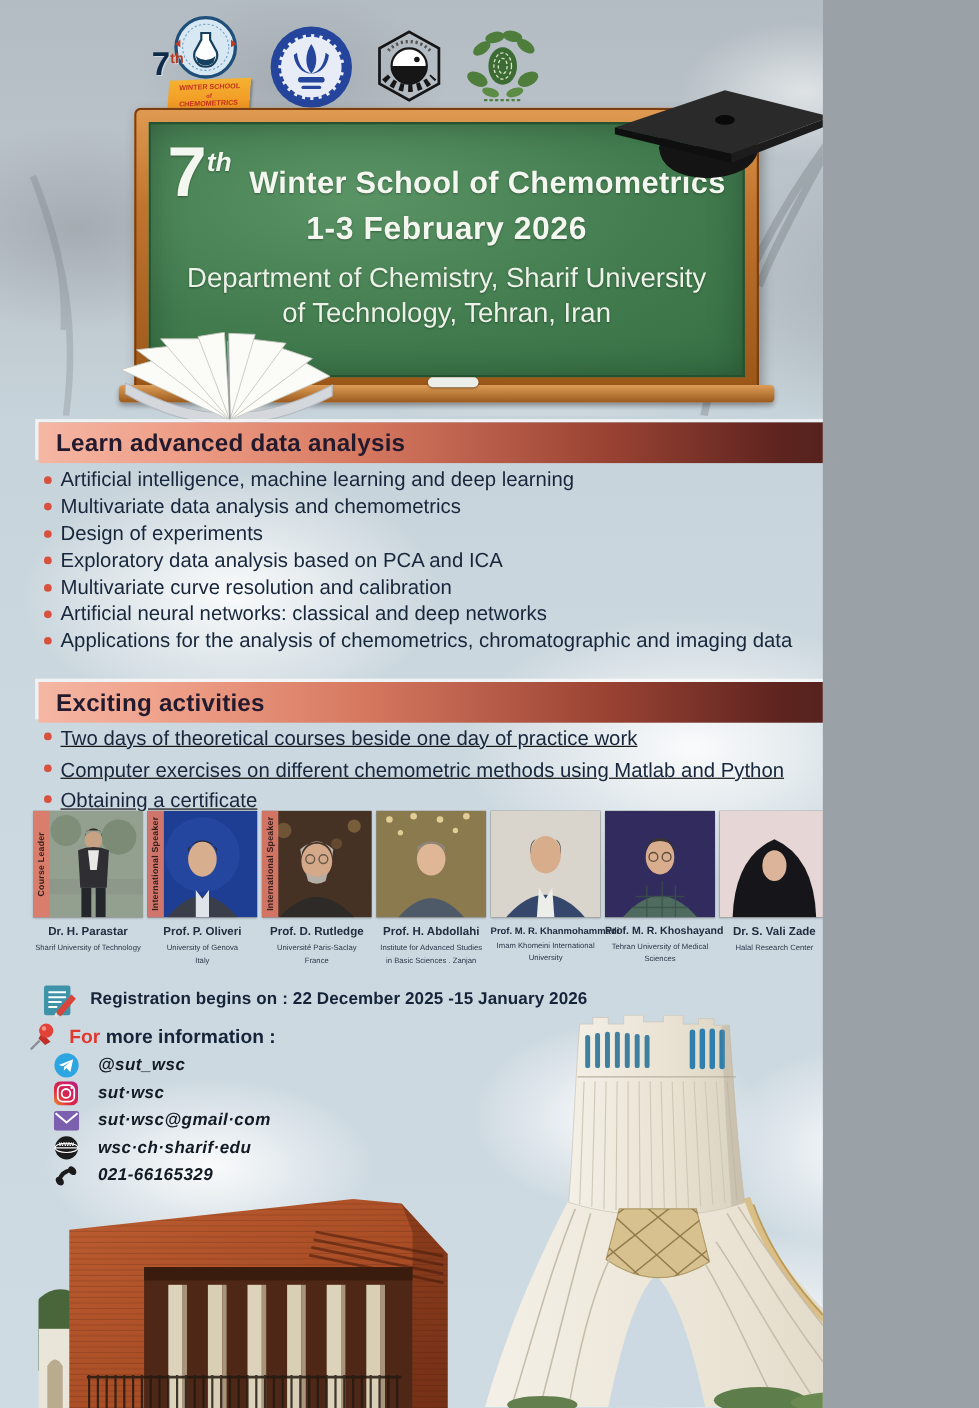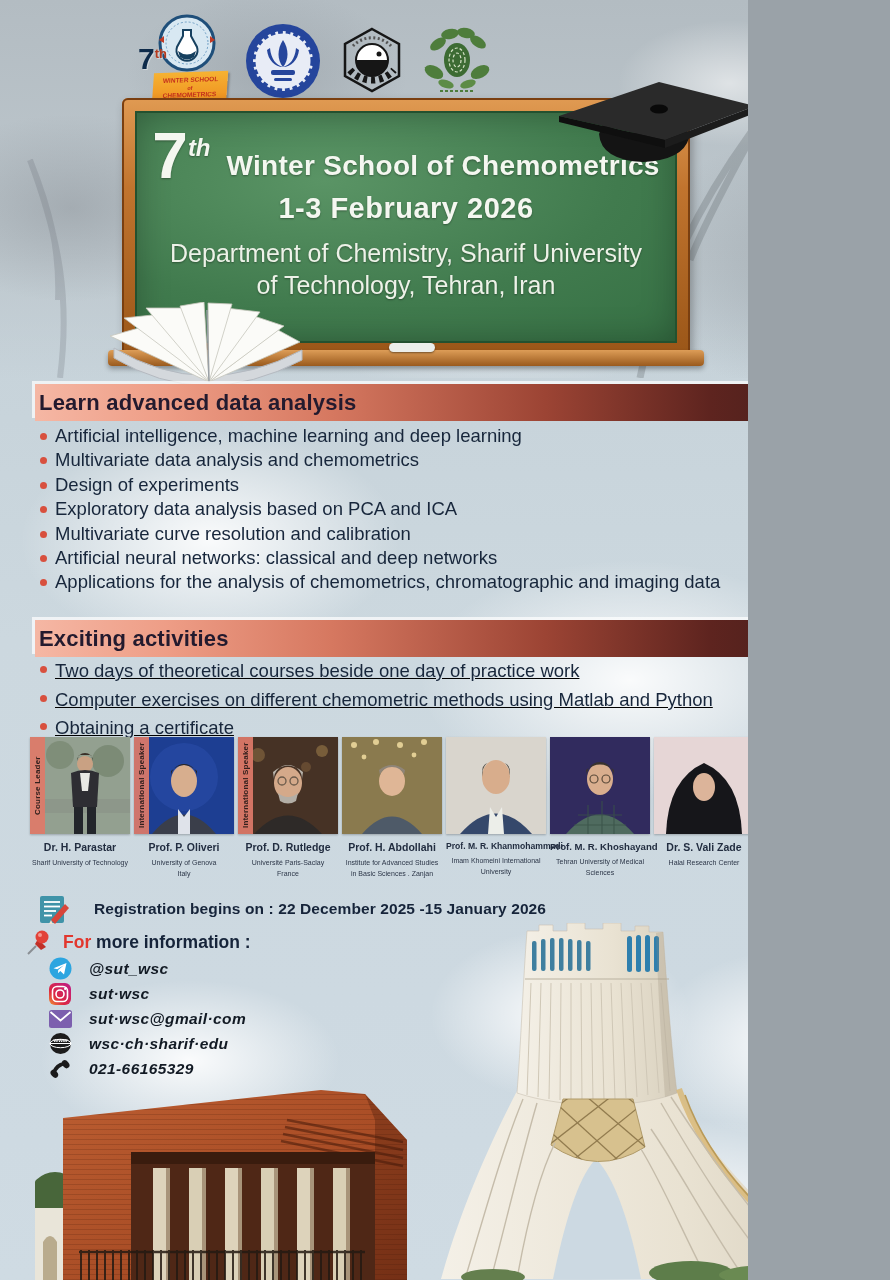--- a/index.html
+++ b/index.html
@@ -55,21 +55,21 @@
   .bt-title{font-size:28px;font-weight:bold;margin-top:22px;letter-spacing:.3px;}
   .bt-date{font-size:29px;font-weight:bold;margin-top:6px;letter-spacing:.5px;}
   .bt-venue{font-size:25px;margin-top:12px;line-height:1.3;color:#edf2e8;}
   .grad-cap{position:absolute;right:-72px;top:-22px;}
   .open-book{position:absolute;left:-18px;bottom:-36px;}
 
   
   .sec{position:absolute;left:35px;width:823px;height:37px;display:flex;align-items:center;
     background:linear-gradient(90deg,#f5b7a4 0%,#ee9d86 16%,#d67860 36%,#9c4434 62%,#5e241f 82%,#3f1d1a 100%);
     box-shadow:-3px -3px 0 rgba(255,255,255,.7);}
-  .sec h2{margin:0;padding-left:4px;font-size:22px;font-weight:bold;color:#231a2e;letter-spacing:.2px;}
+  .sec h2{margin:0;padding-left:16px;font-size:22px;font-weight:bold;color:#231a2e;letter-spacing:.2px;}
   .sec1{top:384px;} .sec2{top:620px;}
   .blist{position:absolute;left:38px;margin:0;padding:0;list-style:none;width:815px;}
   .blist li{position:relative;padding-left:17px;font-size:18.5px;color:#17263b;}
   .blist li::before{content:"";position:absolute;left:2px;top:9px;width:7px;height:7px;border-radius:50%;background:#d8503e;}
   .blist1{top:424px;} .blist1 li{line-height:24.4px;}
   .blist2{top:657px;text-decoration:underline;} .blist2 li{line-height:28.6px;}
 
   
   .speakers{position:absolute;left:30px;top:737px;display:flex;gap:4px;}
   .spk{position:relative;width:100px;height:97px;overflow:hidden;background:#888;
@@ -81,21 +81,21 @@
     writing-mode:vertical-rl;transform:rotate(180deg);}
   .names{position:absolute;left:30px;top:841px;display:flex;gap:4px;text-align:center;}
   .nm{width:100px;}
   .nm .n{font-size:10.5px;font-weight:bold;color:#222d40;white-space:nowrap;}
   .nm .a{font-size:7px;color:#2c3648;margin-top:4px;line-height:1.6;}
   .nm:nth-child(5) .n{font-size:8.6px;}
   .nm:nth-child(6) .n{font-size:9.6px;}
   .nm:nth-child(8) .n{font-size:9.2px;}
 
   
-  .reg{position:absolute;left:38px;top:893px;display:flex;align-items:center;gap:24px;}
+  .reg{position:absolute;left:38px;top:893px;display:flex;align-items:center;gap:12px;}
   .reg-text{font-size:15.5px;color:#16243a;font-weight:bold;letter-spacing:.1px;}
   .info-h{position:absolute;left:26px;top:929px;display:flex;align-items:center;gap:10px;}
   .info-h .t{font-size:17.5px;font-weight:bold;color:#16243a;}
   .info-h .t .accent{color:#e2372e;}
   .contacts{position:absolute;left:48px;top:956px;}
   .c-row{display:flex;align-items:center;height:25px;}
   .c-icon{width:24px;height:24px;flex:0 0 24px;display:flex;align-items:center;justify-content:center;}
   .c-val{margin-left:17px;font-size:15.5px;font-style:italic;font-weight:bold;color:#121a24;letter-spacing:.4px;}
 
   

